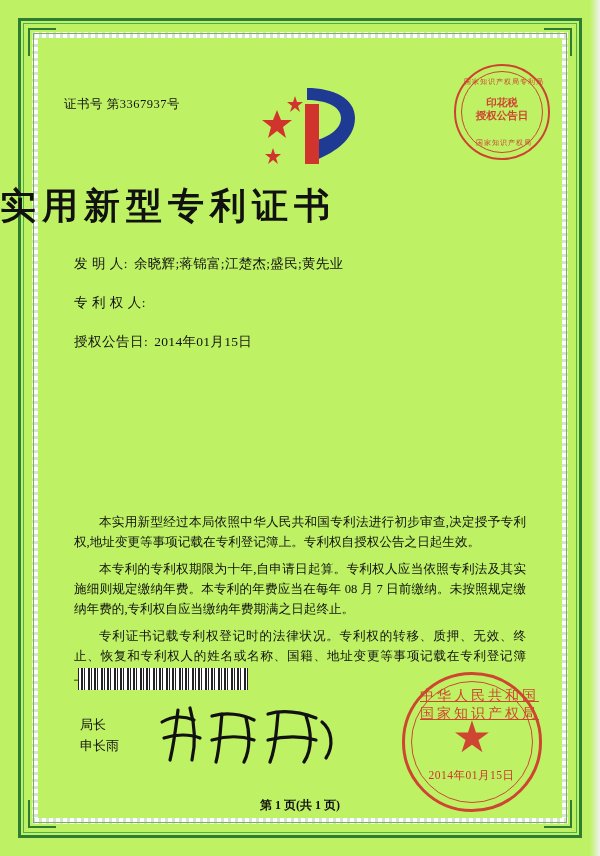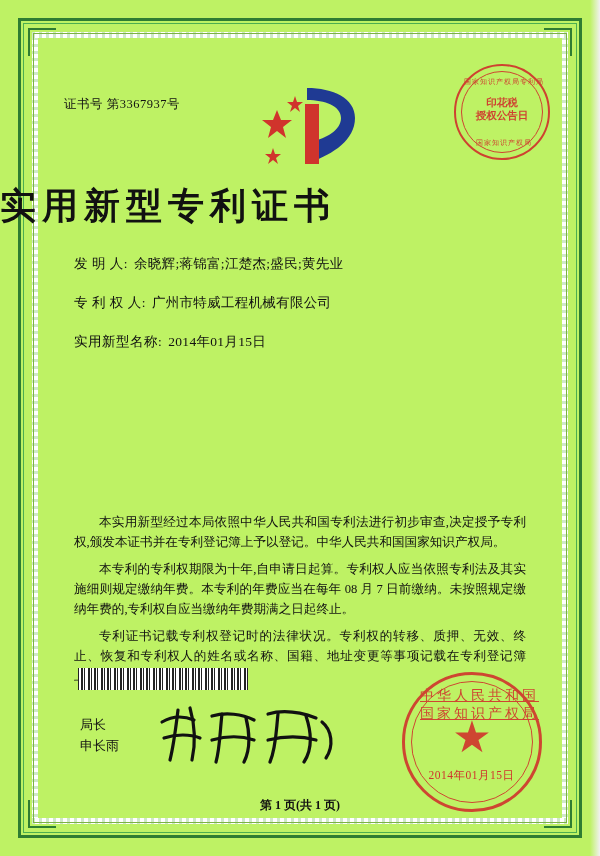--- a/index.html
+++ b/index.html
@@ -310,30 +310,29 @@
 
   <div class="title">实用新型专利证书</div>
 
   <div class="fields">
     <div class="field-row">
       <span class="field-label">发 明 人:</span>
       <span class="field-value">余晓辉;蒋锦富;江楚杰;盛民;黄先业</span>
     </div>
     <div class="field-row">
       <span class="field-label">专 利 权 人:</span>
-      <span class="field-value">广州市特威工程机械有限公司</span>
     </div>
     <div class="field-row">
-      <span class="field-label">实用新型名称:</span>
+      <span class="field-label">授权公告日:</span>
       <span class="field-value">2014年01月15日</span>
     </div>
   </div>
 
   <div class="body-text">
-    <p>本实用新型经过本局依照中华人民共和国专利法进行初步审查,决定授予专利权,颁发本证书并在专利登记簿上予以登记。中华人民共和国国家知识产权局。</p>
+    <p>本实用新型经过本局依照中华人民共和国专利法进行初步审查,决定授予专利权,地址变更等事项记载在专利登记簿上。专利权自授权公告之日起生效。</p>
     <p>本专利的专利权期限为十年,自申请日起算。专利权人应当依照专利法及其实施细则规定缴纳年费。本专利的年费应当在每年 08 月 7 日前缴纳。未按照规定缴纳年费的,专利权自应当缴纳年费期满之日起终止。</p>
     <p>专利证书记载专利权登记时的法律状况。专利权的转移、质押、无效、终止、恢复和专利权人的姓名或名称、国籍、地址变更等事项记载在专利登记簿上。</p>
   </div>
 
   <div class="barcode"></div>
 
   <div class="sig-labels">
     <div>局长</div>
     <div>申长雨</div>
   </div>

